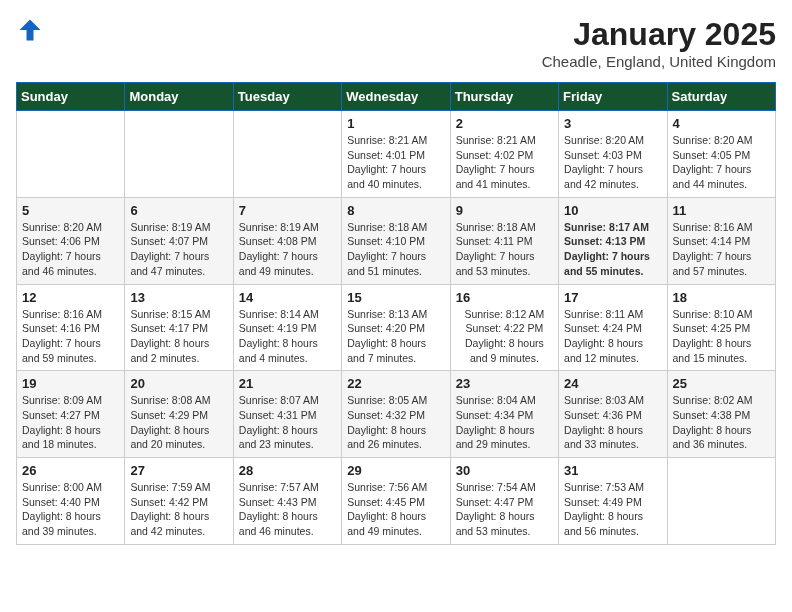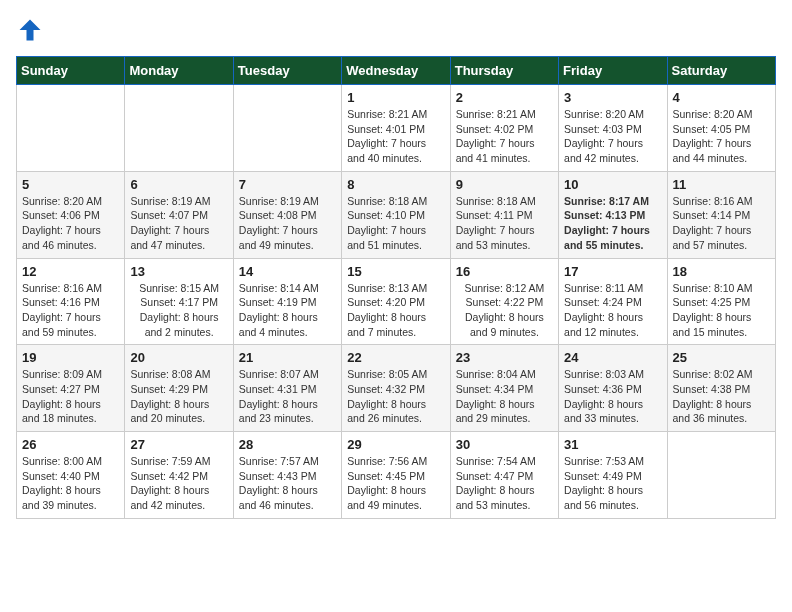--- a/index.html
+++ b/index.html
@@ -87,20 +87,24 @@
     }
   </style>
 </head>
 <body>
 
 <div class="header">
   <div class="logo">
     <svg class="logo-icon" viewBox="0 0 32 32" xmlns="http://www.w3.org/2000/svg">
       <polygon points="16,4 28,16 20,16 20,28 12,28 12,16 4,16" fill="#1565c0"></polygon>
     </svg>
+  </div>
+  <div class="title-block">
+    <h1>January 2025</h1>
+    <h2>Cheadle, England, United Kingdom</h2>
   </div>
 </div>
 
 <table class="calendar">
   <thead>
     <tr>
     <th>Sunday</th>
         <th>Monday</th>
         <th>Tuesday</th>
         <th>Wednesday</th>
@@ -197,21 +201,21 @@
       <tr class="row-normal">
         <td>
           <div class="day-number">12</div>
           <div class="day-info" style="white-space: pre-line;">Sunrise: 8:16 AM
 Sunset: 4:16 PM
 Daylight: 7 hours
 and 59 minutes.</div>
         </td>
         <td>
           <div class="day-number">13</div>
-          <div class="day-info" style="white-space: pre-line; text-align: center;">Sunrise: 8:15 AM
+          <div class="day-info" style="white-space: pre-line;">Sunrise: 8:15 AM
 Sunset: 4:17 PM
 Daylight: 8 hours
 and 2 minutes.</div>
         </td>
         <td>
           <div class="day-number">14</div>
           <div class="day-info" style="white-space: pre-line;">Sunrise: 8:14 AM
 Sunset: 4:19 PM
 Daylight: 8 hours
 and 4 minutes.</div>

